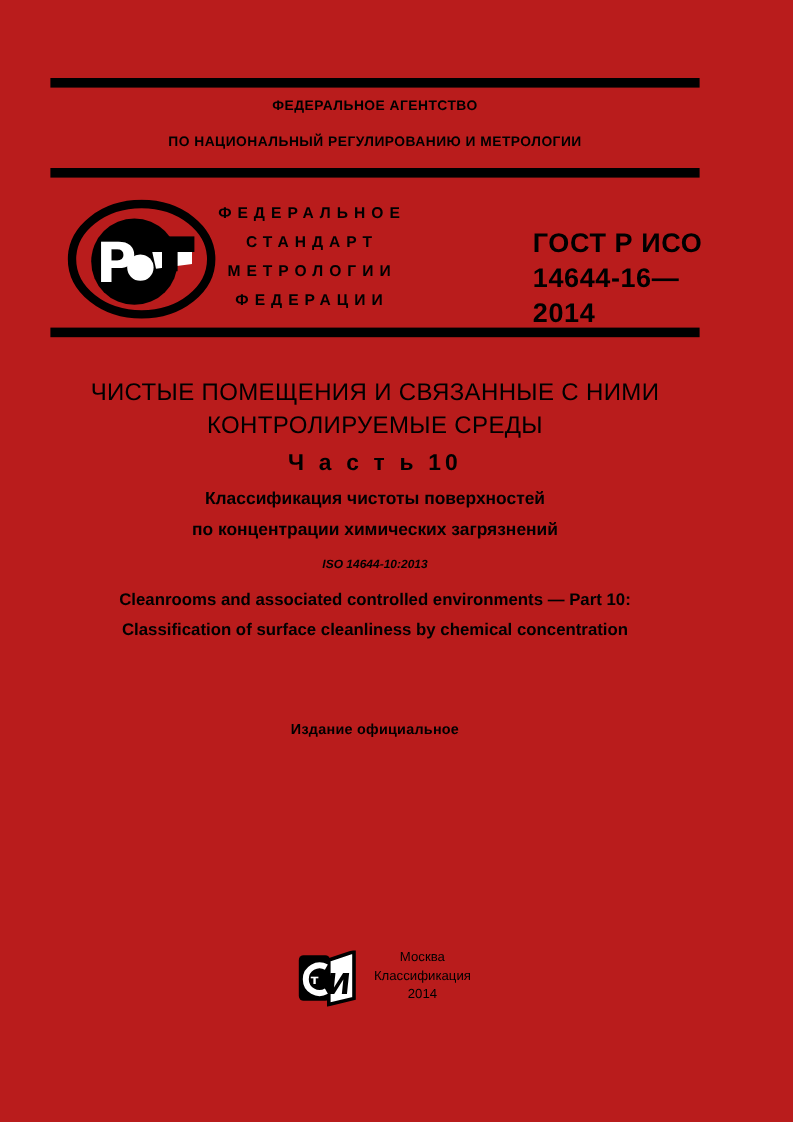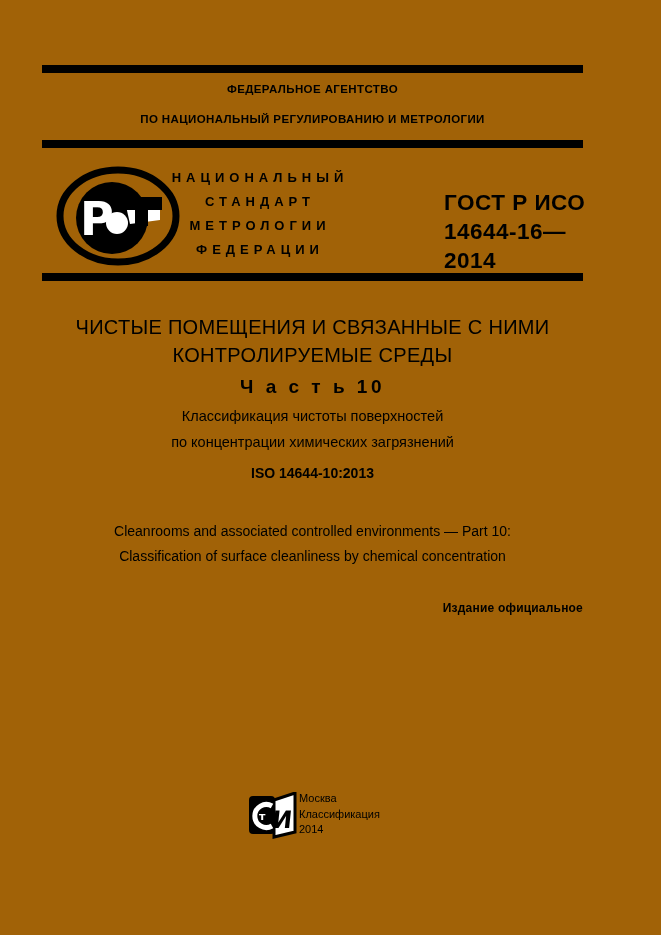--- a/index.html
+++ b/index.html
@@ -1,36 +1,36 @@
 <!DOCTYPE html>
 <html><head>
 <meta charset="utf-8">
 <style>
   html,body{margin:0;padding:0;}
   body{
     width:661px;height:935px;background:#ffffff;color:#000000;
     font-family:"Liberation Sans", sans-serif;position:relative;overflow:hidden;
   }
-  .page{position:absolute;inset:0;background:#a16207;}
+  .page{position:absolute;inset:0;background:#b91c1c;}
   .rule{position:absolute;left:42px;width:541px;height:8px;background:#000;}
   .centered{position:absolute;left:42px;width:541px;text-align:center;}
   .agency{font-weight:bold;font-size:11.5px;letter-spacing:.4px;}
   .org-block{position:absolute;left:150px;width:220px;top:166px;text-align:center;
              font-weight:bold;font-size:13px;line-height:24px;letter-spacing:5px;}
   .designation{position:absolute;left:444px;top:164px;font-weight:bold;
                font-size:22.5px;line-height:29px;letter-spacing:.5px;margin-top:24px;}
   .rst-logo{position:absolute;left:56px;top:166px;}
   .t-main{font-weight:normal;font-size:20px;letter-spacing:.3px;}
   .t-part{font-weight:bold;font-size:19px;letter-spacing:3.5px;}
-  .t-sub{font-weight:normal;font-size:14.5px;}
-  .t-iso{font-weight:bold;font-size:14px;}
-  .t-en{font-weight:normal;font-size:14px;margin-top:32px;}
+  .t-sub{font-weight:bold;font-size:14.5px;}
+  .t-iso{font-weight:bold;font-size:10px;font-style:italic;}
+  .t-en{font-weight:bold;font-size:14px;}
   .t-idt{font-weight:bold;font-size:13px;}
-  .t-edition{font-weight:bold;font-size:12px;letter-spacing:.2px;text-align:right;}
-  .imprint-text{position:absolute;left:299px;width:130px;top:791px;
+  .t-edition{font-weight:bold;font-size:12px;letter-spacing:.2px;}
+  .imprint-text{position:absolute;left:287px;width:130px;top:791px;text-align:center;
                 font-size:11px;line-height:15.5px;font-weight:normal;}
   .sti-logo{position:absolute;left:248px;top:792px;}
 </style>
 </head>
 <body>
 
 <div class="page">
 
   <div class="rule" style="top:65px"></div>
 
@@ -45,21 +45,21 @@
       <circle cx="61" cy="57" r="11" fill="#fff"></circle>
       <polygon points="70,40 104,34 104,54 74,58" fill="#fff"></polygon>
       <rect x="62" y="31" width="44" height="13" fill="#000"></rect>
       <rect x="79" y="44" width="13" height="16" fill="#000"></rect>
       <text x="24" y="69" font-family="DejaVu Sans, sans-serif" font-weight="bold" font-size="46" fill="#fff">Р</text>
       <ellipse cx="62" cy="50" rx="58" ry="46" fill="none" stroke="#000" stroke-width="7"></ellipse>
     </svg>
   </div>
 
   <div class="org-block">
-    <div>НАЦИОНАЛЬНЫЙ</div>
+    <div>ФЕДЕРАЛЬНОЕ</div>
     <div>СТАНДАРТ</div>
     <div>МЕТРОЛОГИИ</div>
     <div>ФЕДЕРАЦИИ</div>
   </div>
 
   <div class="designation">
     <div>ГОСТ Р ИСО</div>
     <div>14644-16—</div>
     <div>2014</div>
   </div>

